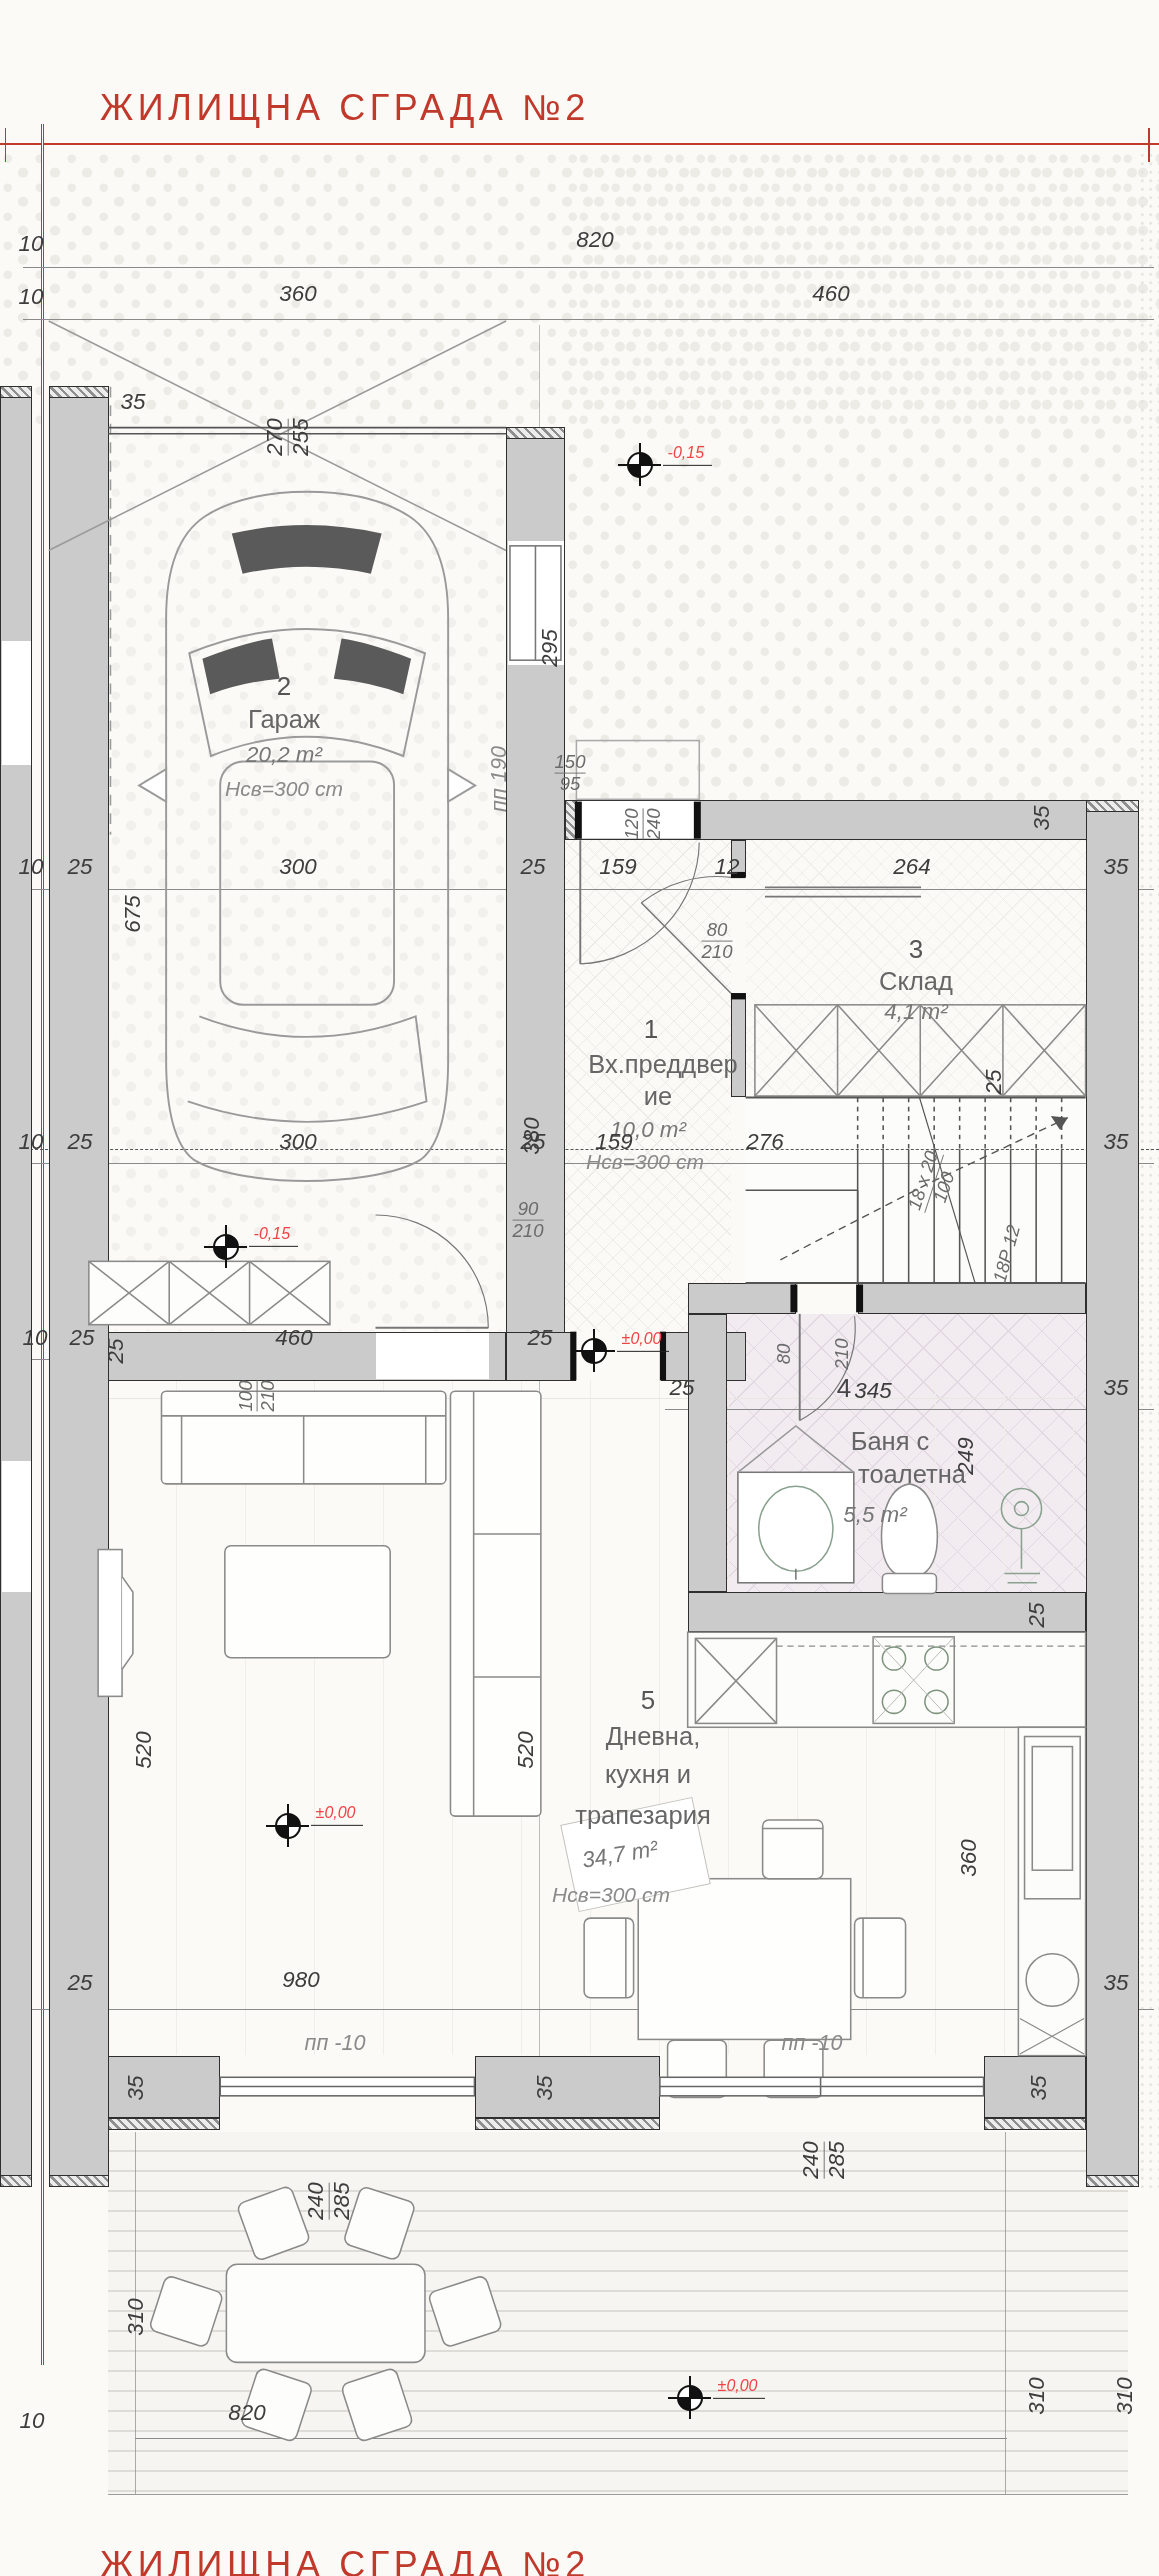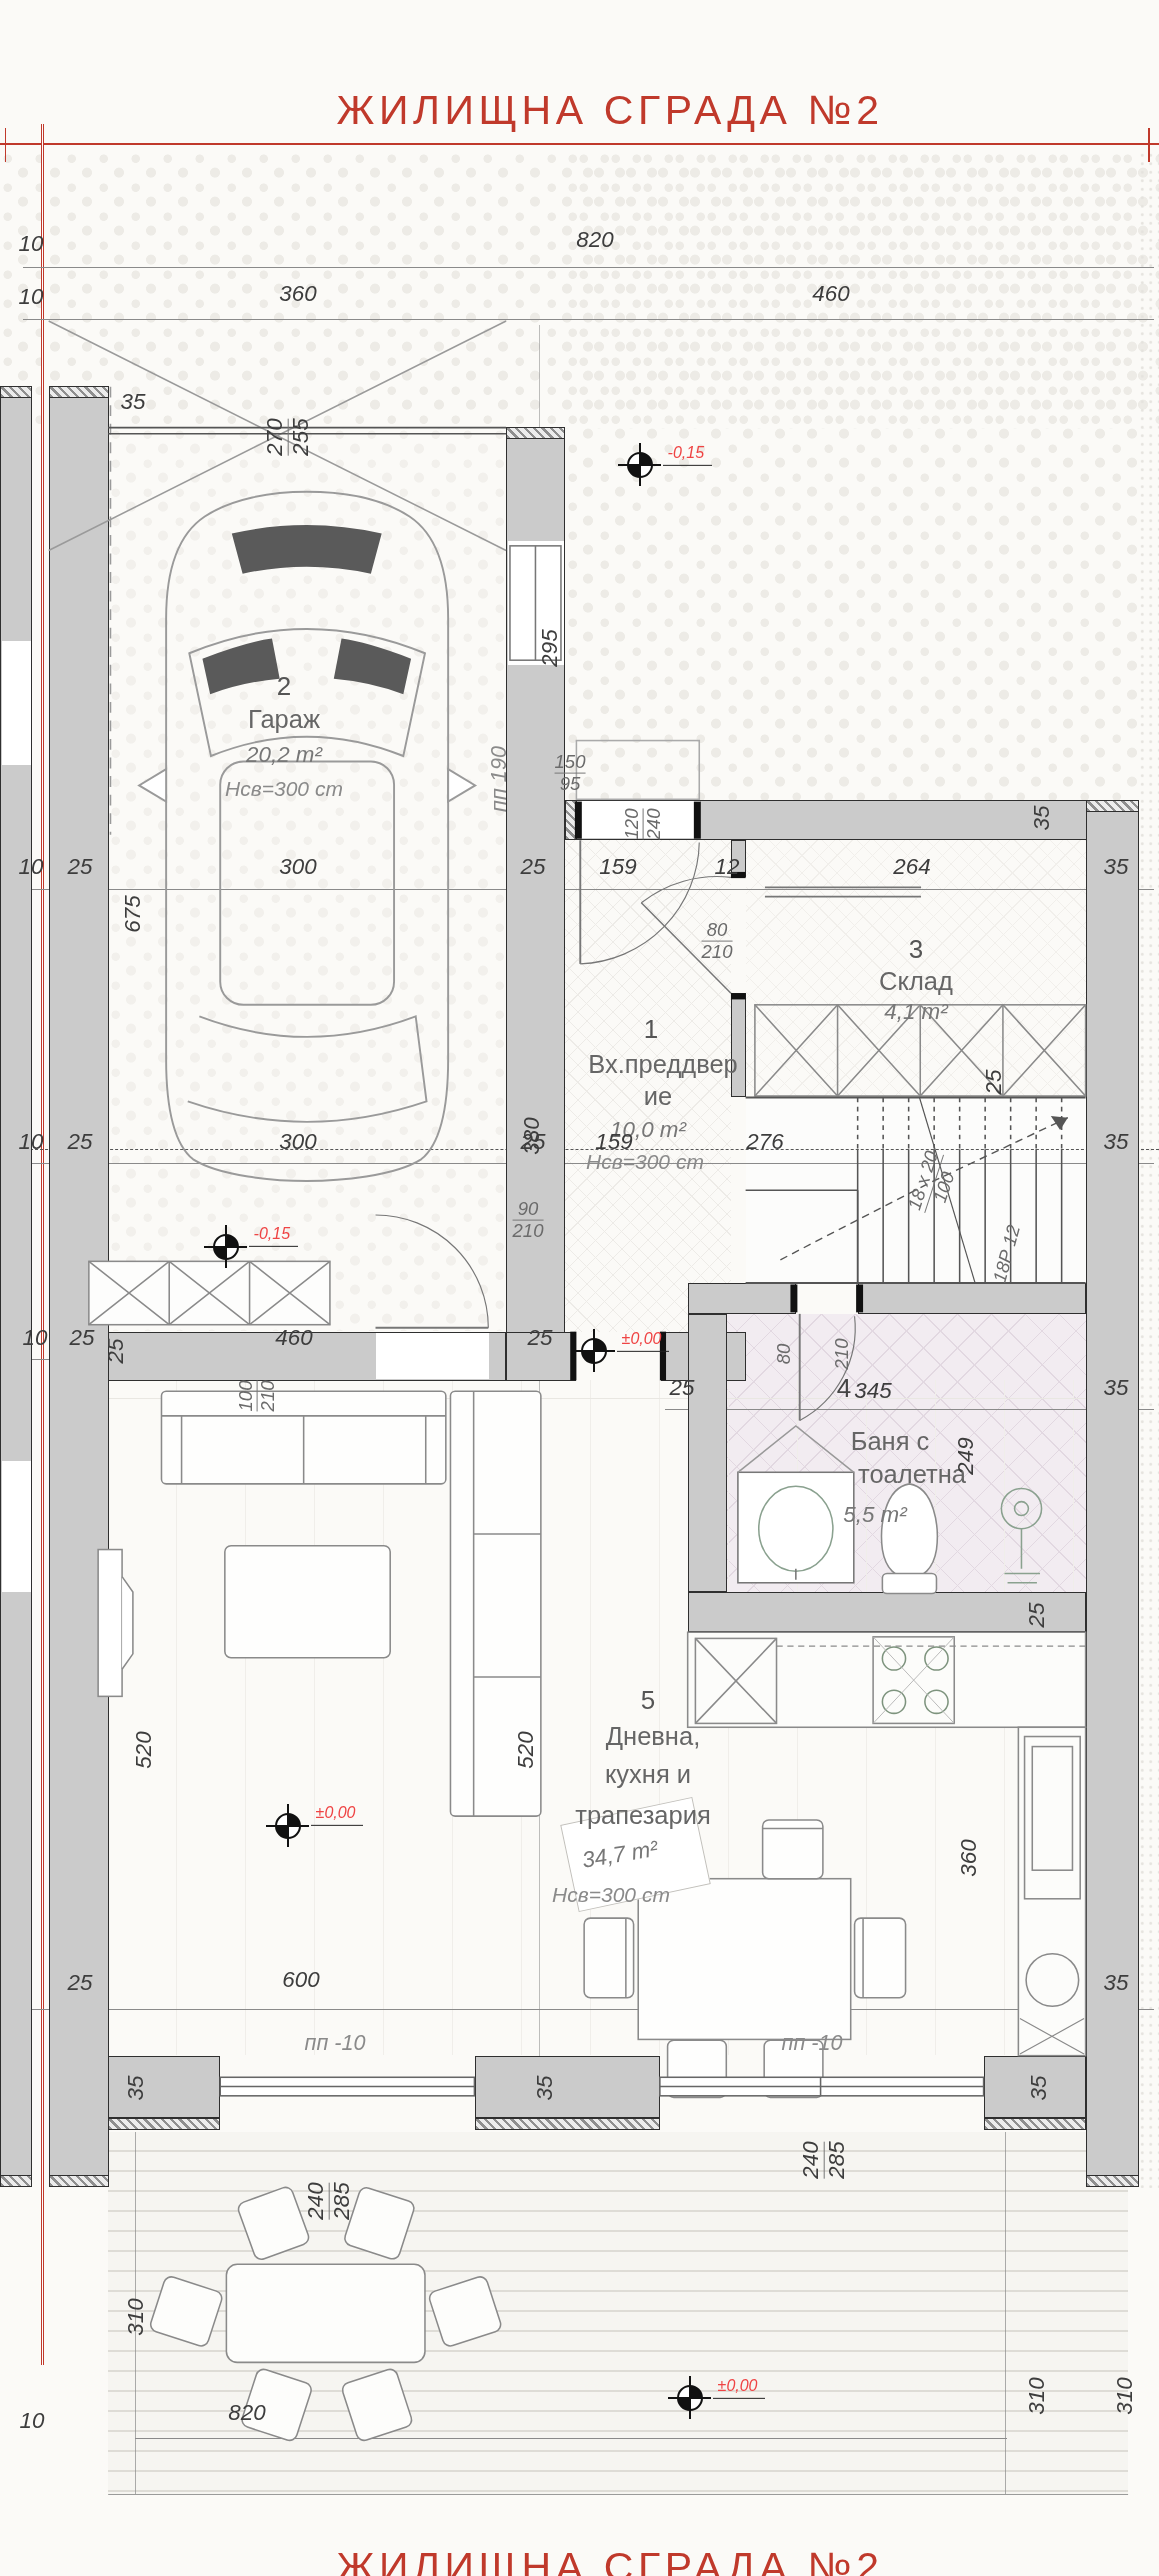--- a/index.html
+++ b/index.html
@@ -42,22 +42,22 @@
   .elev-mark:after{content:"";position:absolute;top:-10.8px;left:50%;width:1.5px;height:43px;background:#111;margin-left:-0.8px;}
   .elev-txt{position:absolute;transform:translate(0,-55%);font-size:16px;font-style:italic;color:#ef4444;
      border-bottom:1.9px solid #222;padding:0 7.7px 3.1px 4.6px;white-space:nowrap;}
   
   .rtxt{position:absolute;transform:translate(-50%,-50%);color:#666;white-space:nowrap;line-height:1;}
   .rnum{font-size:26px;color:#555;}
   .rname{font-size:25.5px;}
   .rarea{font-size:22.4px;font-style:italic;color:#777;}
   .rh{font-size:21px;font-style:italic;color:#8a8a8a;}
   .card{position:absolute;background:#fff;border:0.8px solid #c2c0bb;transform:rotate(-12deg);}
-  .title{position:absolute;left:100px;width:1020px;text-align:center;color:#c0392b;
-         font-size:41px;letter-spacing:4.6px;white-space:nowrap;}
+  .title{position:absolute;left:100px;width:1020px;text-align:left;color:#c0392b;
+         font-size:36px;letter-spacing:4.6px;white-space:nowrap;}
   .subtitle{position:absolute;left:100px;width:1020px;text-align:center;color:#c0392b;
          font-size:29px;font-style:italic;letter-spacing:2.3px;}
   svg{position:absolute;left:0;top:0;}
 </style>
 </head>
 <body>
 
 <div id="plan">
 
   <div class="floor f-cobble" style="left:0;top:151px;width:1159px;height:278px;"></div>
@@ -403,21 +403,21 @@
       <div class="lbl" style="left: 873px; top: 1391px; transform: translate(-50%, -50%) rotate(0deg);">345</div>
       <div class="lbl" style="left: 1116px; top: 1388px; transform: translate(-50%, -50%) rotate(0deg);">35</div>
       <div class="lbl" style="left: 966px; top: 1456px; transform: translate(-50%, -50%) rotate(-90deg);">249</div>
       <div class="lbl sm" style="left: 784px; top: 1354px; transform: translate(-50%, -50%) rotate(-90deg);">80</div>
       <div class="lbl sm" style="left: 842px; top: 1354px; transform: translate(-50%, -50%) rotate(-90deg);">210</div>
       <div class="lbl" style="left: 1037px; top: 1615px; transform: translate(-50%, -50%) rotate(-90deg);">25</div>
       <div class="lbl" style="left: 969px; top: 1858px; transform: translate(-50%, -50%) rotate(-90deg);">360</div>
       <div class="lbl" style="left: 144px; top: 1750px; transform: translate(-50%, -50%) rotate(-90deg);">520</div>
       <div class="lbl" style="left: 526px; top: 1750px; transform: translate(-50%, -50%) rotate(-90deg);">520</div>
       <div class="lbl" style="left: 80px; top: 1983px; transform: translate(-50%, -50%) rotate(0deg);">25</div>
-      <div class="lbl" style="left: 301px; top: 1980px; transform: translate(-50%, -50%) rotate(0deg);">600</div>
+      <div class="lbl" style="left: 301px; top: 1980px; transform: translate(-50%, -50%) rotate(0deg);">980</div>
       <div class="lbl" style="left: 1116px; top: 1983px; transform: translate(-50%, -50%) rotate(0deg);">35</div>
       <div class="lbl ann" style="left: 335px; top: 2043px; transform: translate(-50%, -50%) rotate(0deg);">пп -10</div>
       <div class="lbl ann" style="left: 812px; top: 2043px; transform: translate(-50%, -50%) rotate(0deg);">пп -10</div>
       <div class="lbl" style="left: 136px; top: 2088px; transform: translate(-50%, -50%) rotate(-90deg);">35</div>
       <div class="lbl" style="left: 545px; top: 2088px; transform: translate(-50%, -50%) rotate(-90deg);">35</div>
       <div class="lbl" style="left: 1039px; top: 2088px; transform: translate(-50%, -50%) rotate(-90deg);">35</div>
       <div class="lbl stk" style="left: 329px; top: 2201px; transform: translate(-50%, -50%) rotate(-90deg);">
         <span>240</span>
         <i></i>
         <span>285</span>

